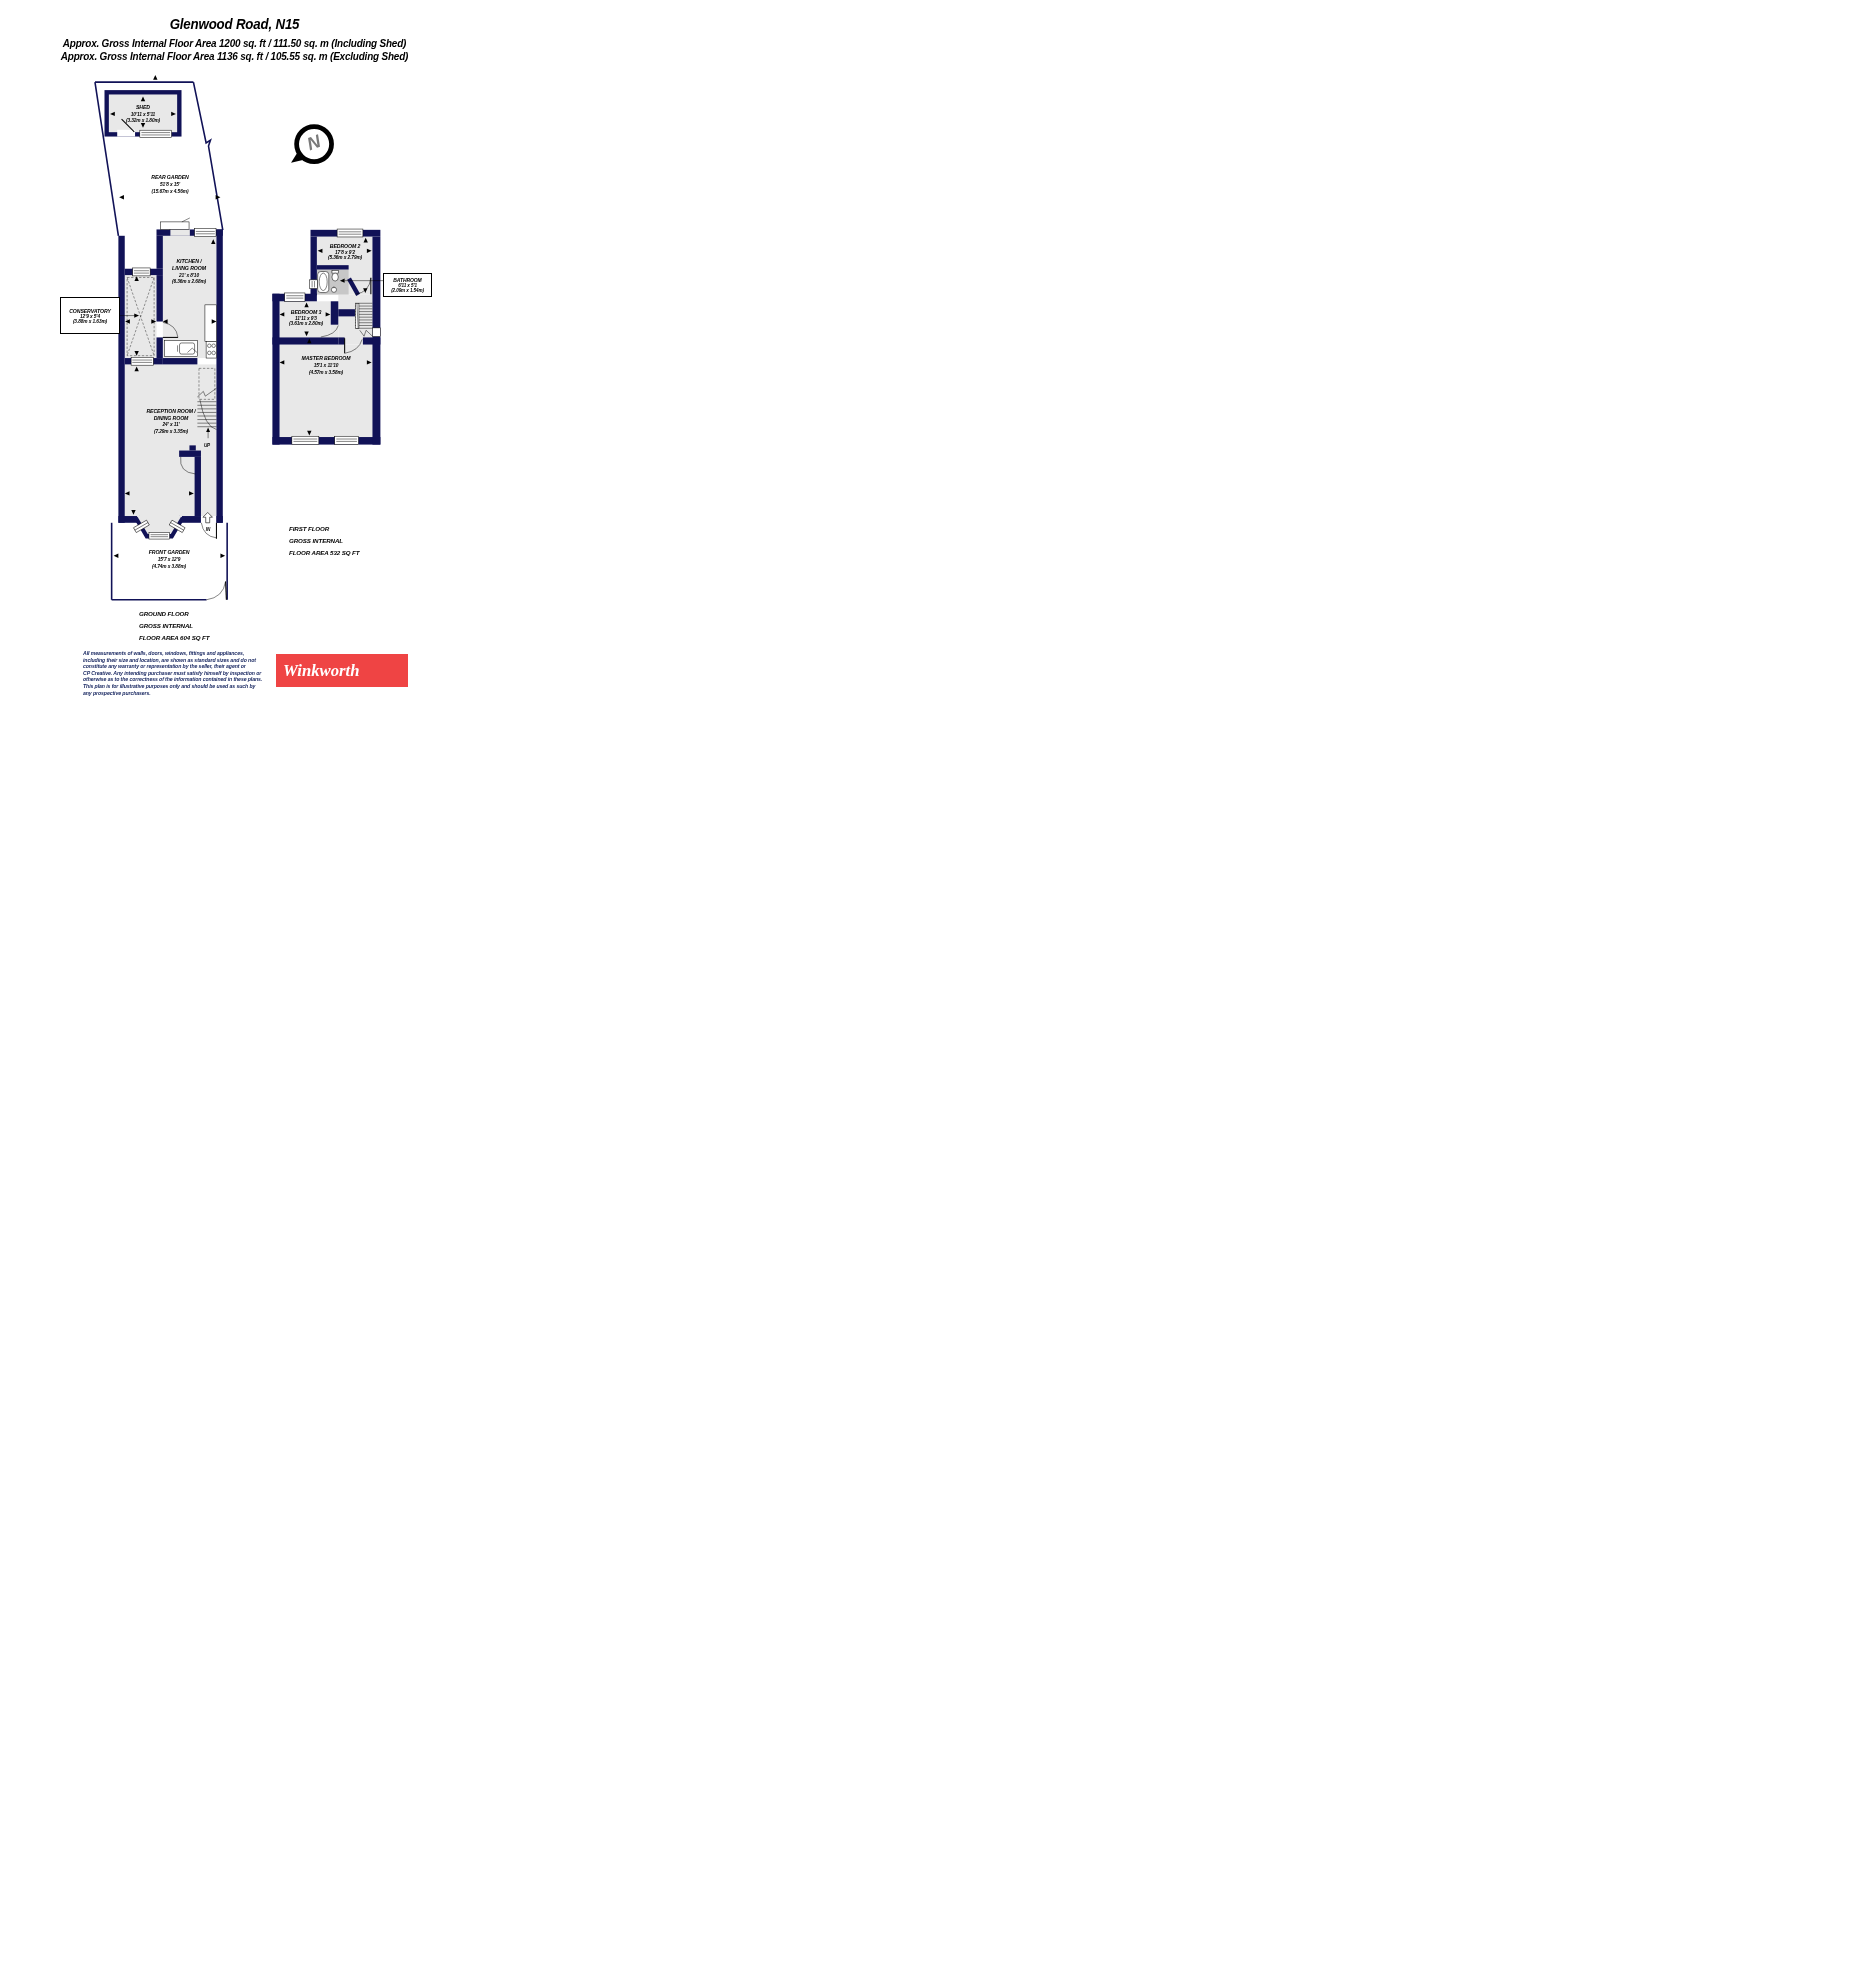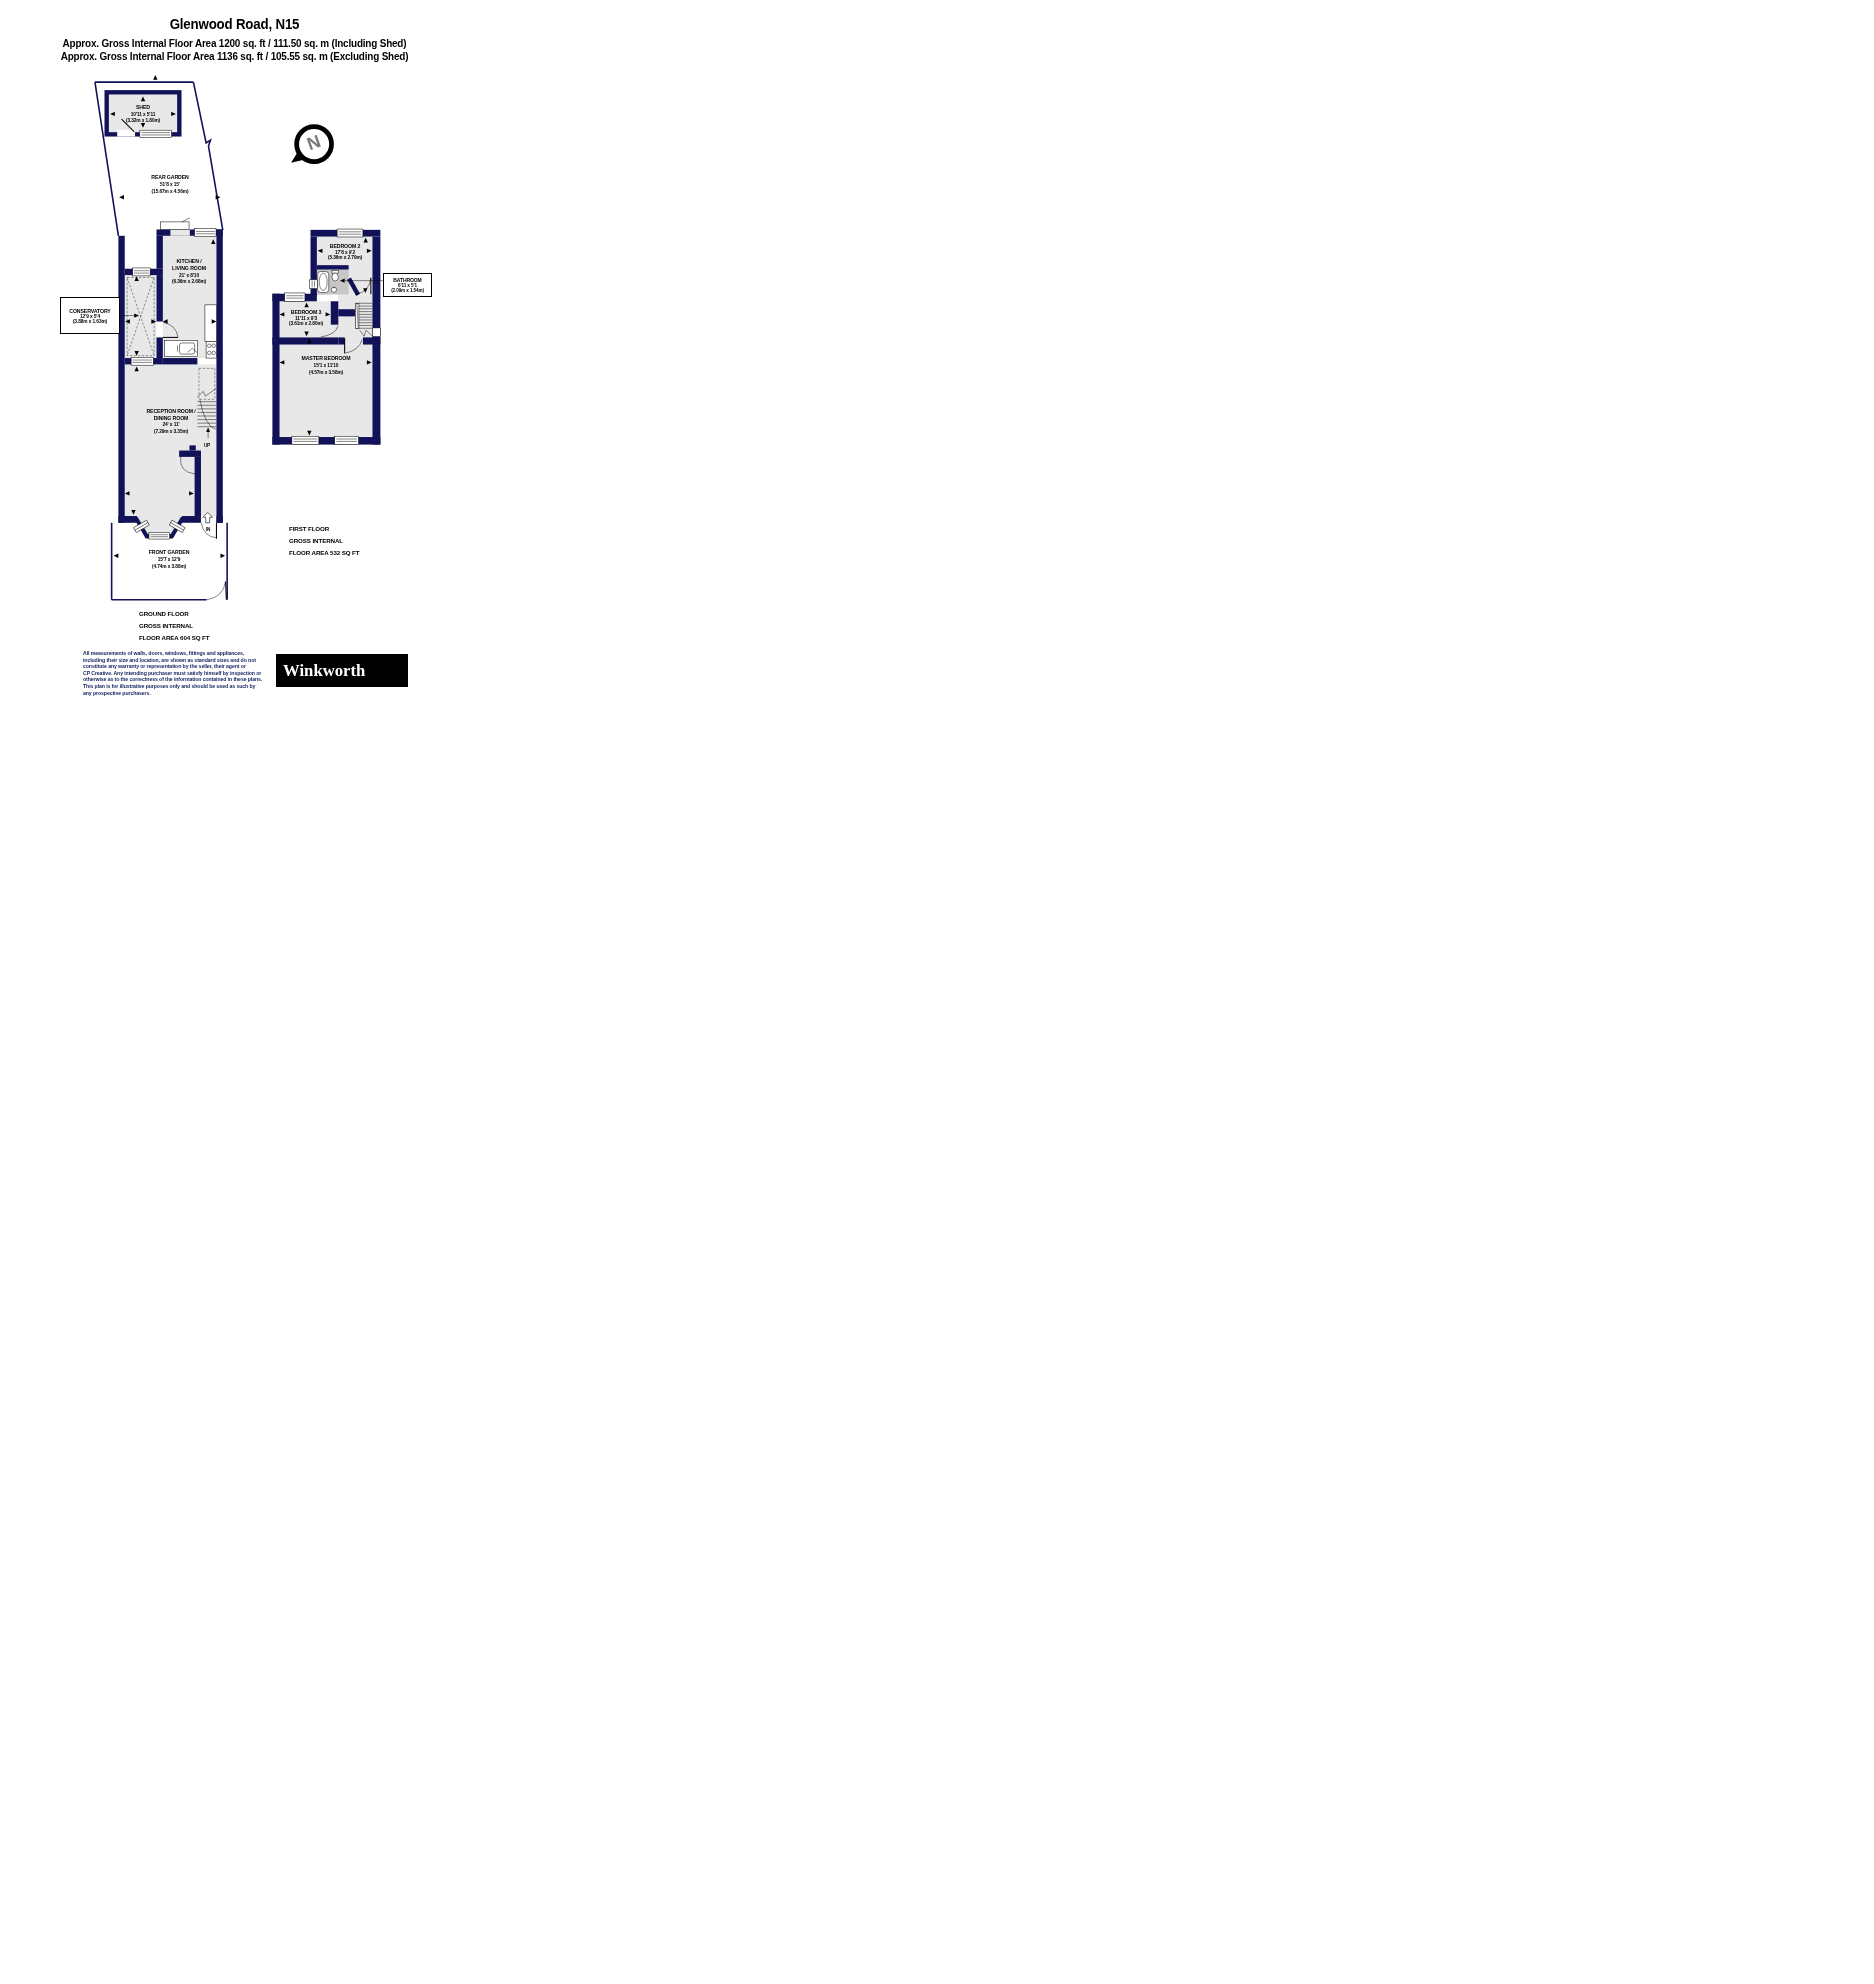--- a/index.html
+++ b/index.html
@@ -1,17 +1,17 @@
 <!DOCTYPE html>
 <html style="--wall: #111257; --room: #e8e8e8; --fixture: #c7c7c7;font-size:6.4px"><head>
 <meta charset="utf-8">
 <style>
   html,body{margin:0;padding:0;background:#fff;}
   .page{position:relative;width:469px;height:703px;background:#fff;overflow:hidden;
-        font-family:"Liberation Sans",sans-serif;}
+        font-family:"Liberation Sans",sans-serif;font-style:italic;}
   svg{position:absolute;left:0;top:0;}
   .wall{fill:var(--wall);}
   .room{fill:var(--room);}
   .fix{fill:var(--fixture);}
   .gline{stroke:var(--wall);stroke-width:4;fill:none;}
   .wdiag{stroke:var(--wall);stroke-width:11;fill:none;}
   .thin{stroke:#000;stroke-width:1.2;fill:none;}
   .leaf{stroke:#000;stroke-width:2.6;fill:none;}
   .dash{stroke:#000;stroke-width:1;fill:none;stroke-dasharray:6 4;}
   .win{fill:#fff;stroke:#000;stroke-width:1.3;}
@@ -397,16 +397,16 @@
   <div class="disc" style="left: 83px; top: 650px; width: 198px; color: rgb(27, 42, 99);">
     <div>All measurements of walls, doors, windows, fittings and appliances,</div>
     <div>including their size and location, are shown as standard sizes and do not</div>
     <div>constitute any warranty or representation by the seller, their agent or</div>
     <div>CP Creative. Any intending purchaser must satisfy himself by inspection or</div>
     <div>otherwise as to the correctness of the information contained in these plans.</div>
     <div>This plan is for illustrative purposes only and should be used as such by</div>
     <div>any prospective purchasers.</div>
   </div>
 
-  <div class="logo" style="left: 276px; top: 654px; width: 125px; height: 33px; padding-left: 7.1px; font-size: 16.7px; background: #000000;">Winkworth</div>
+  <div class="logo" style="left: 276px; top: 654px; width: 125px; height: 33px; padding-left: 7.1px; font-size: 16.7px; background: #ef4444;">Winkworth</div>
 
 </div>
 
 
 </body></html>

